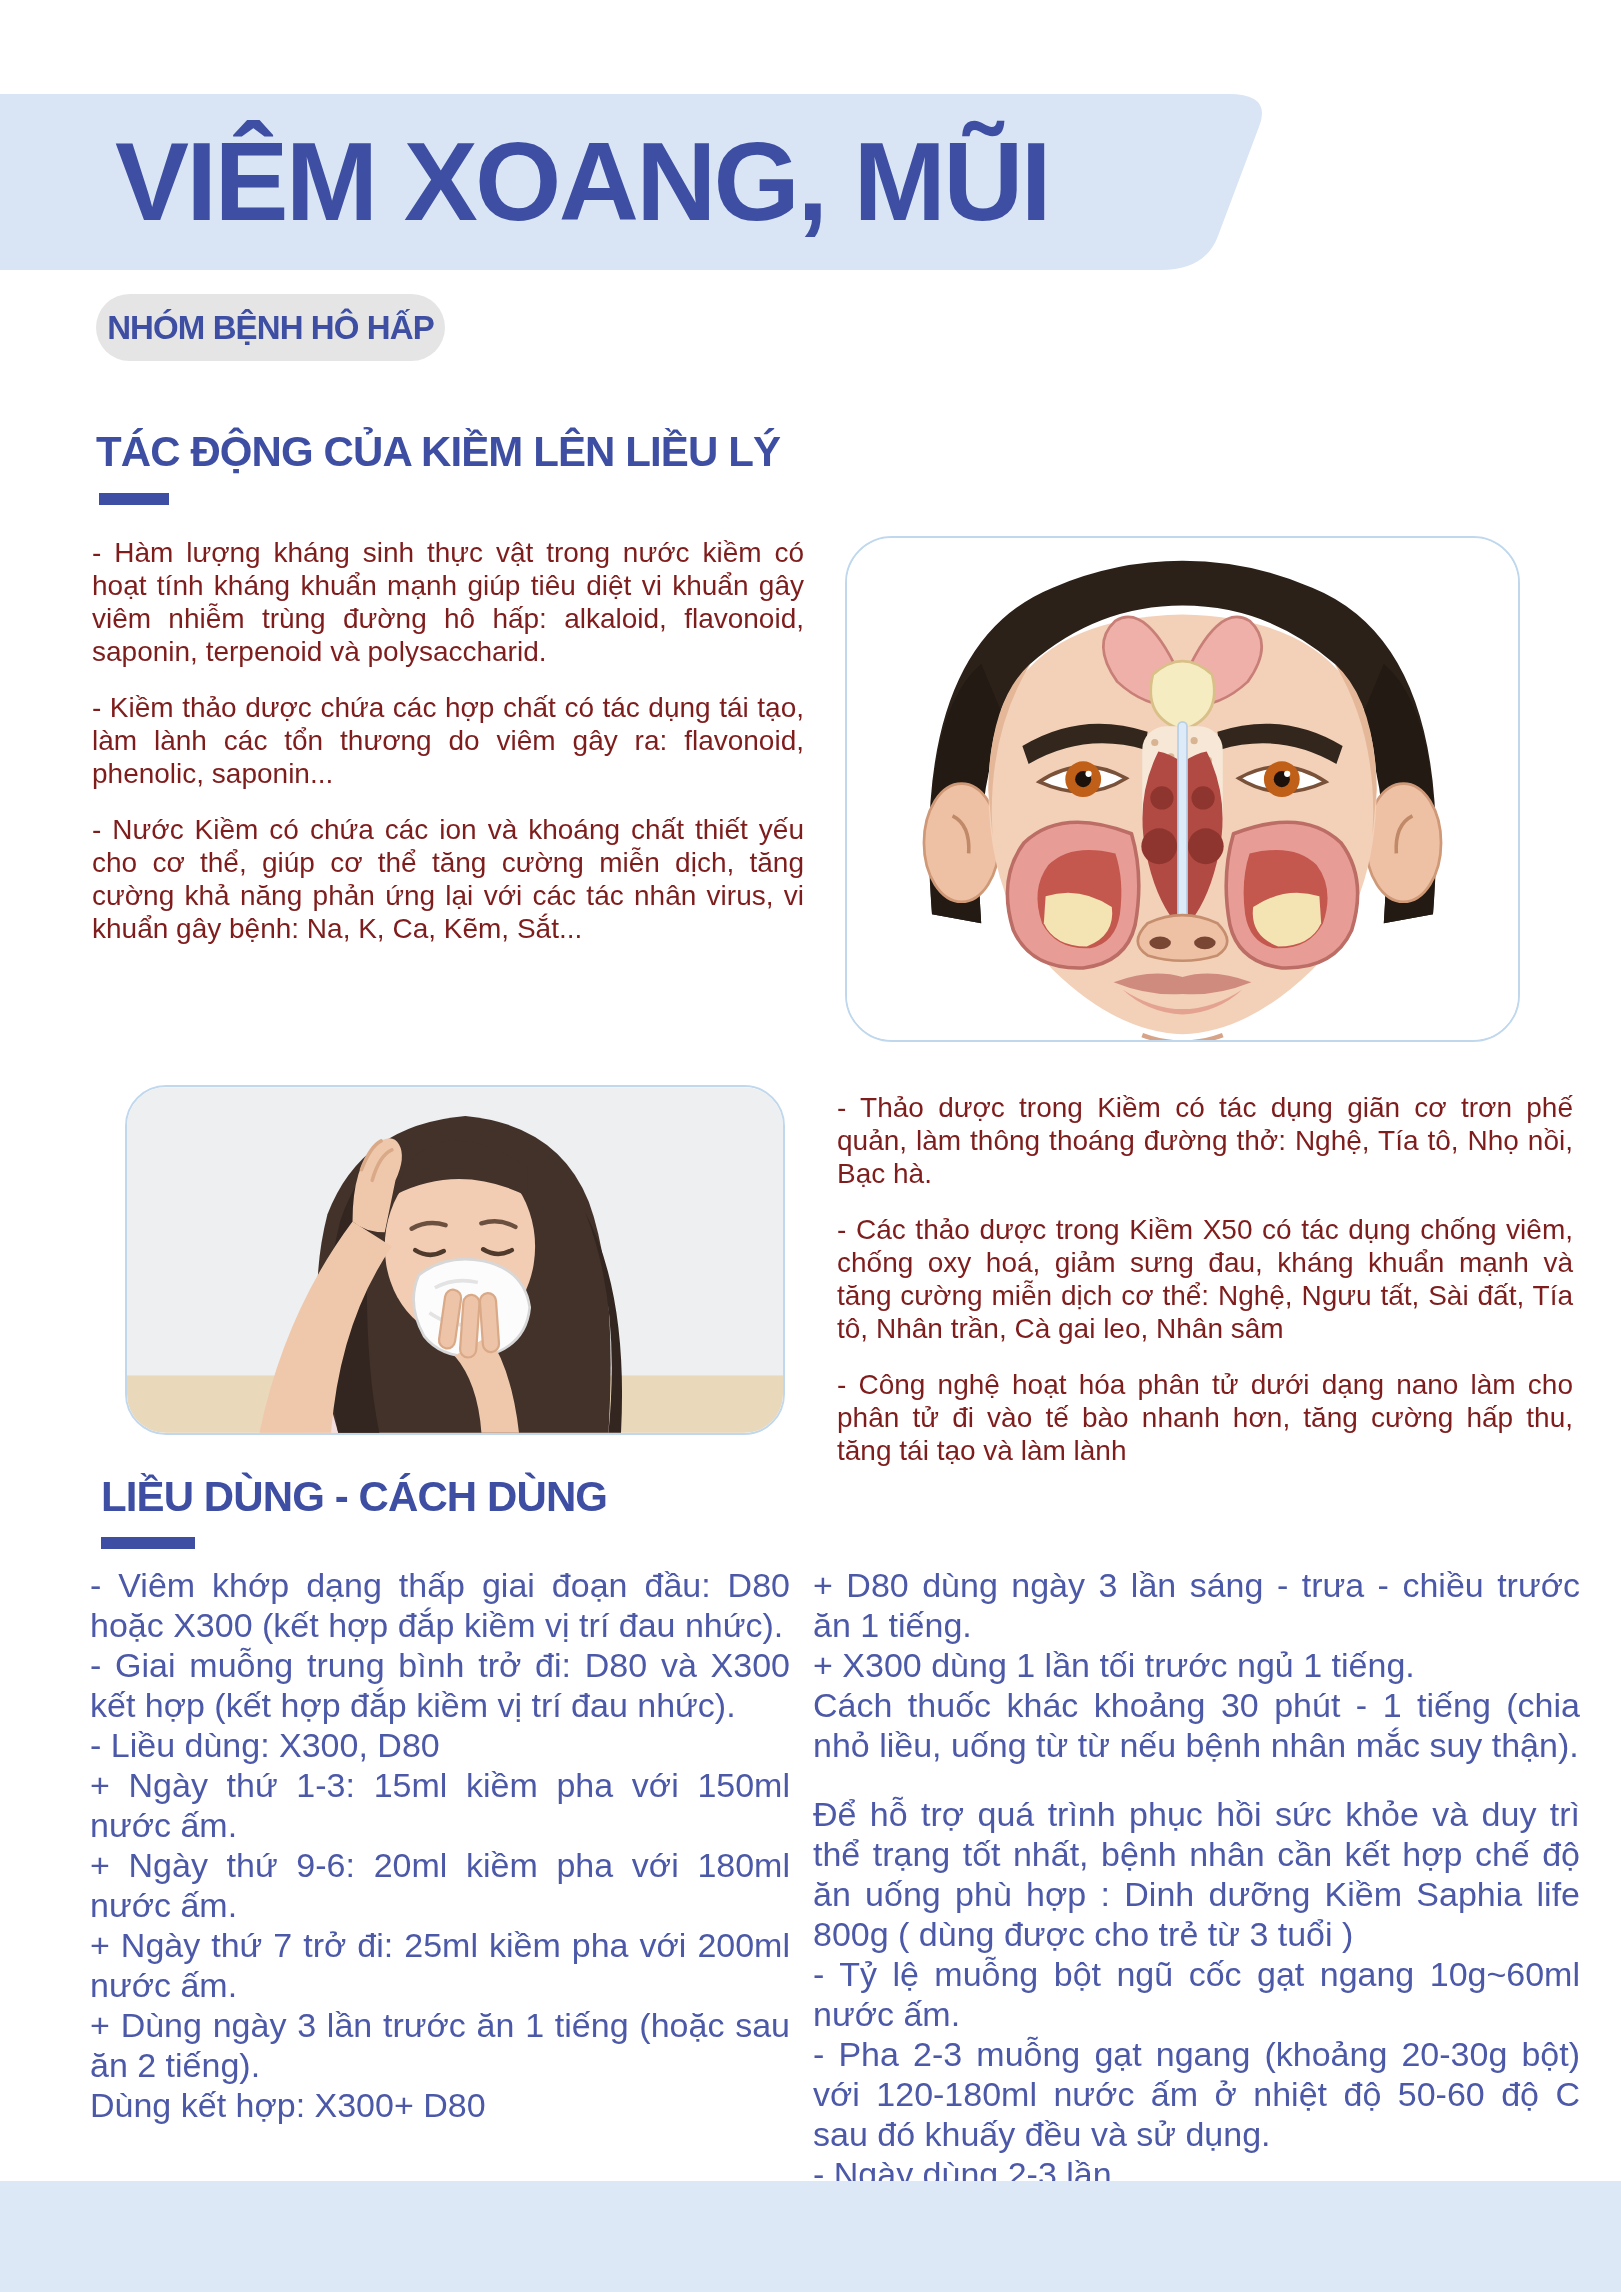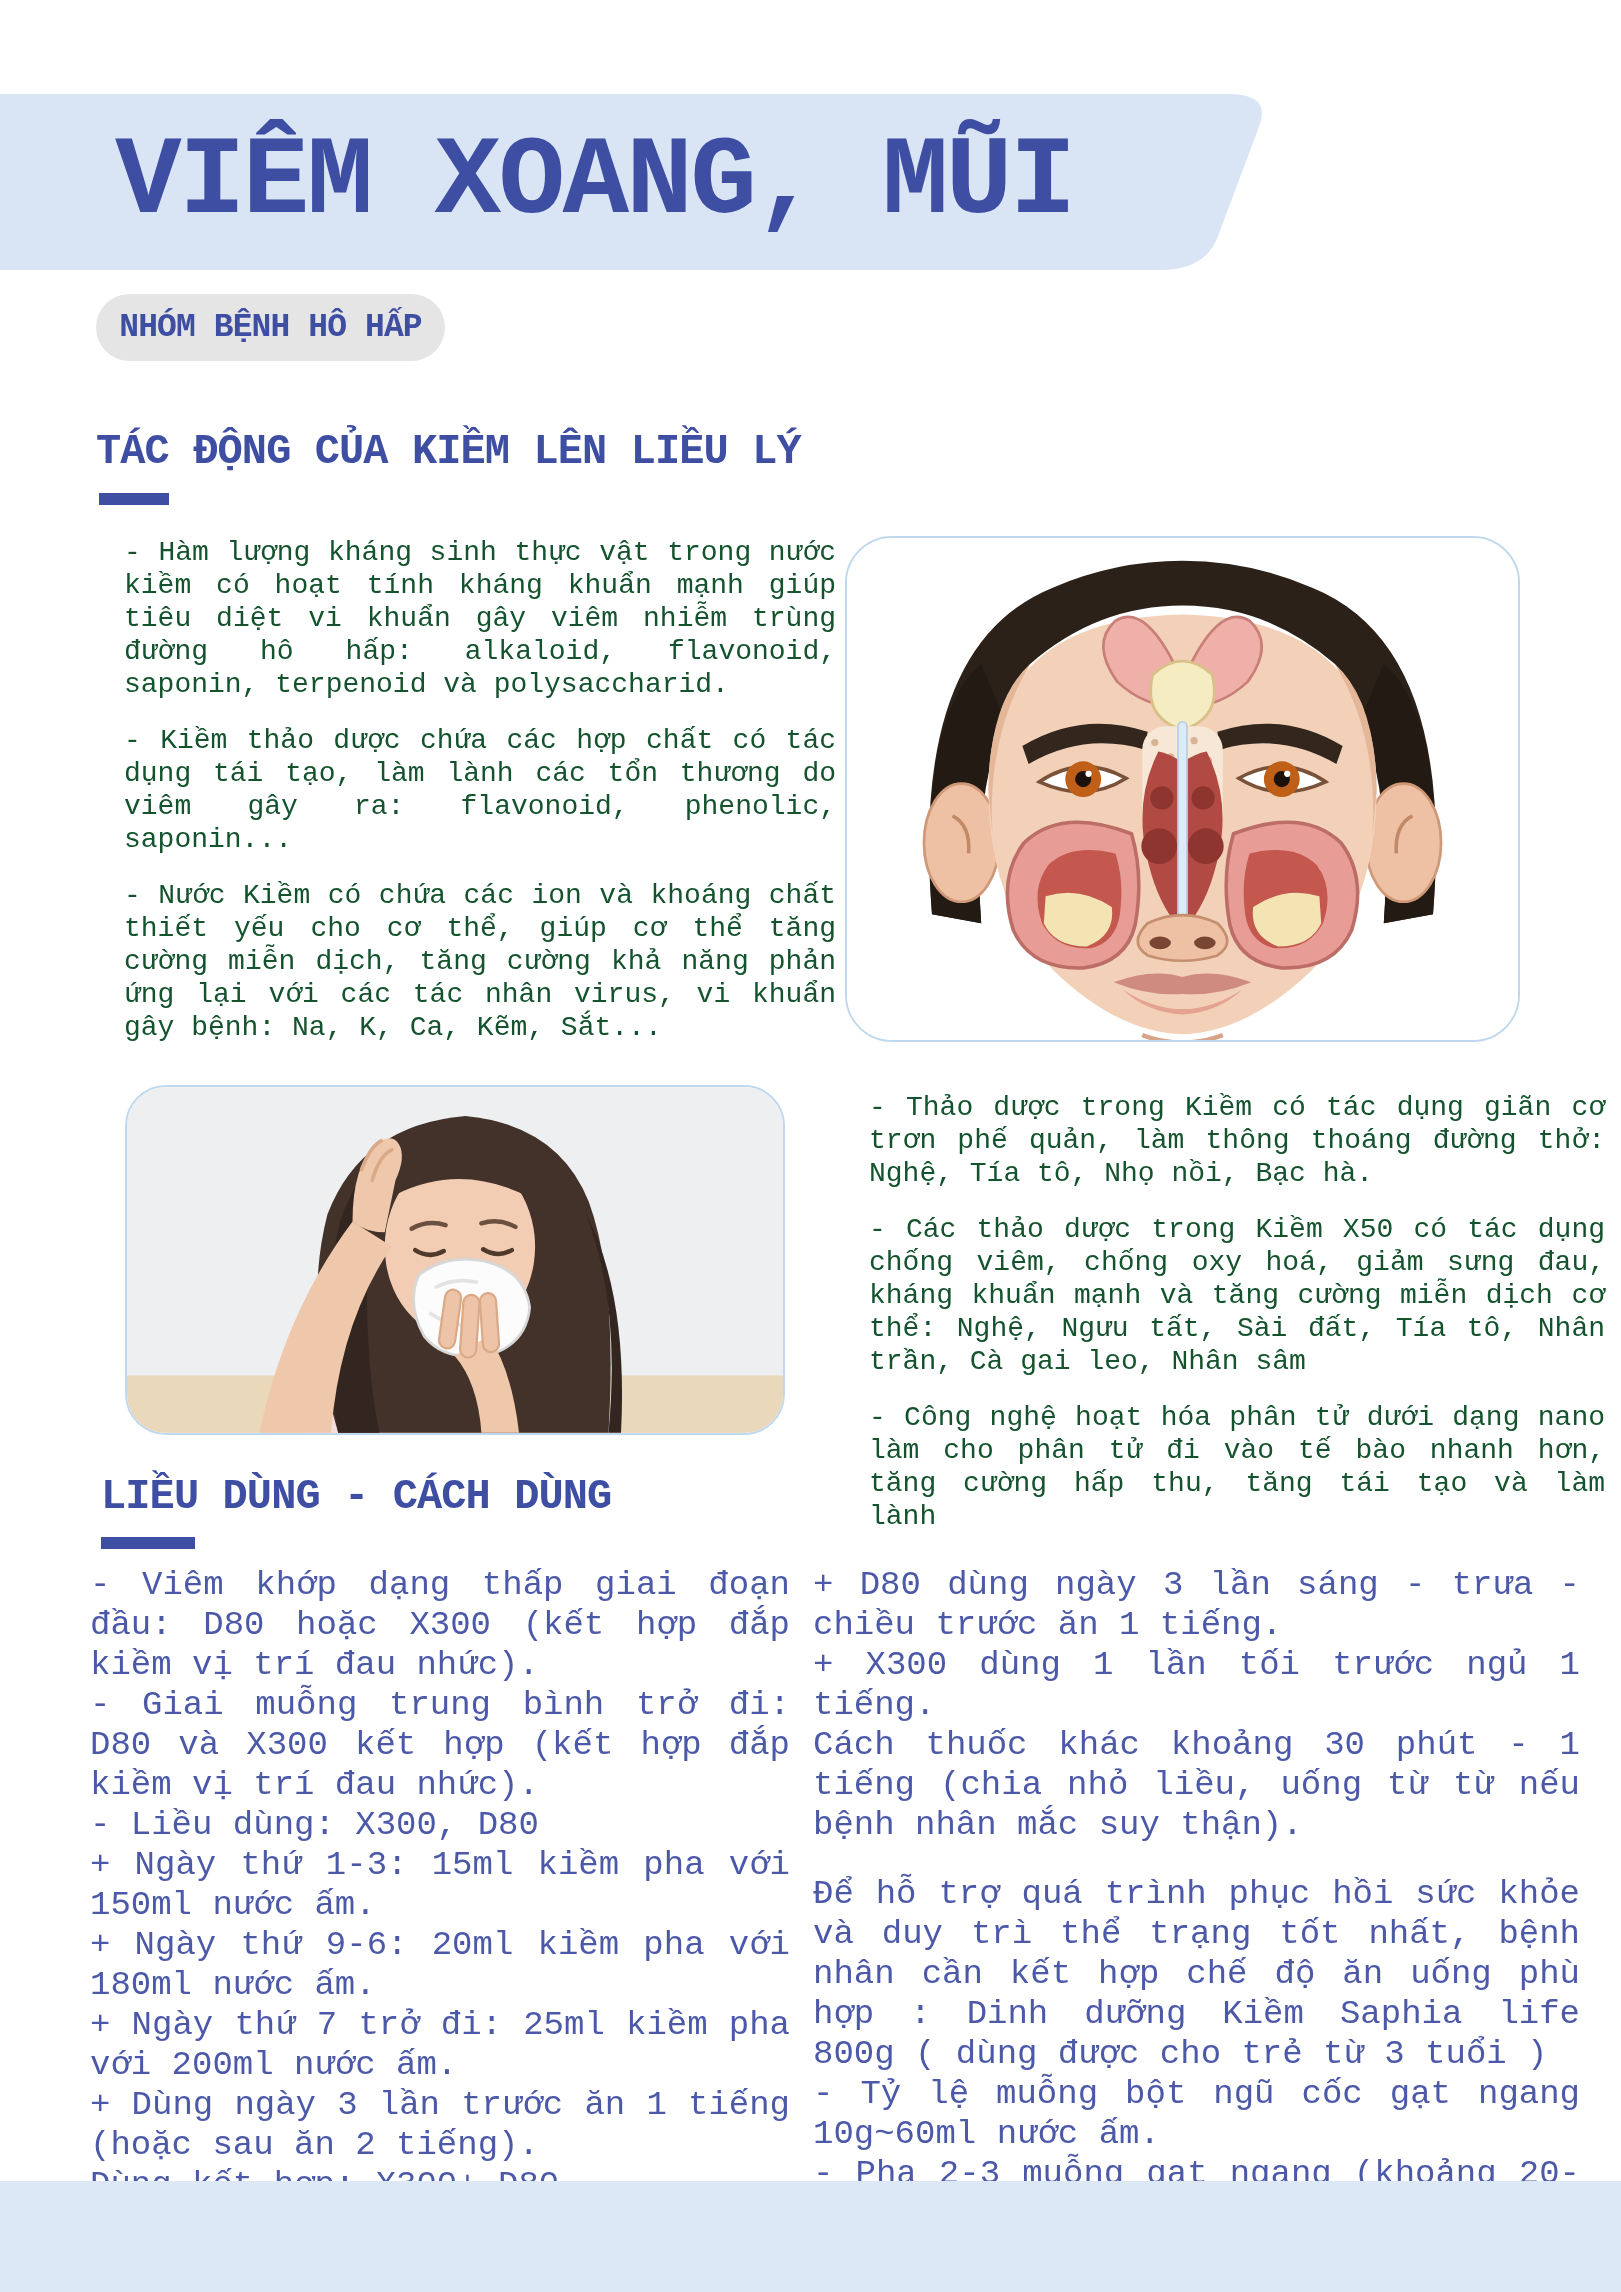--- a/index.html
+++ b/index.html
@@ -1,37 +1,37 @@
 <!DOCTYPE html>
 <html style="font-size:14.3px"><head>
 <meta charset="utf-8">
 <style>
   html,body{margin:0;padding:0;background:#ffffff;}
   .page{
     position:relative;width:1621px;height:2293px;overflow:hidden;background:#ffffff;
-    font-family:Liberation Mono, monospace;
+    font-family:Liberation Sans, sans-serif;
   }
   
   .band-svg{position:absolute;left:0;top:94px;width:1621px;height:176px;}
   .page-title{
     position:absolute;left:115px;top:94px;height:176px;display:flex;align-items:center;
     font-size:111px;font-weight:800;letter-spacing:-2.7px;color:#3e4fa3;white-space:nowrap;
   }
   .pill{
     position:absolute;left:96px;top:294px;width:349px;height:67px;border-radius:41px;
     background:#e5e5e5;display:flex;align-items:center;justify-content:center;
   }
   .pill span{font-size:33px;font-weight:800;letter-spacing:-0.9px;color:#3e4fa3;white-space:nowrap;}
   
   .sec-head{
     position:absolute;font-size:42px;font-weight:800;letter-spacing:-0.9px;color:#3e4fa3;white-space:nowrap;
   }
   .sec-bar{position:absolute;background:#3e4fa3;}
   
-  .textcol{position:absolute;color:#14532d;margin-left:32px;}
+  .textcol{position:absolute;color:#7f1d1d;}
   .textcol p{font-size:28px;line-height:33px;margin:0 0 23px 0;text-align:justify;}
   .dosecol{position:absolute;color:#4c59a8;}
   .dosecol p{font-size:34px;line-height:40px;margin:0;text-align:justify;}
   .dose-gap{height:29px;}
   
   .card{
     position:absolute;border:2.7px solid #c0d8ee;border-radius:47px;overflow:hidden;background:#ffffff;
   }
   .card svg{display:block;width:100%;height:100%;}
   .face-card{left:845px;top:536px;width:671px;height:502px;}

